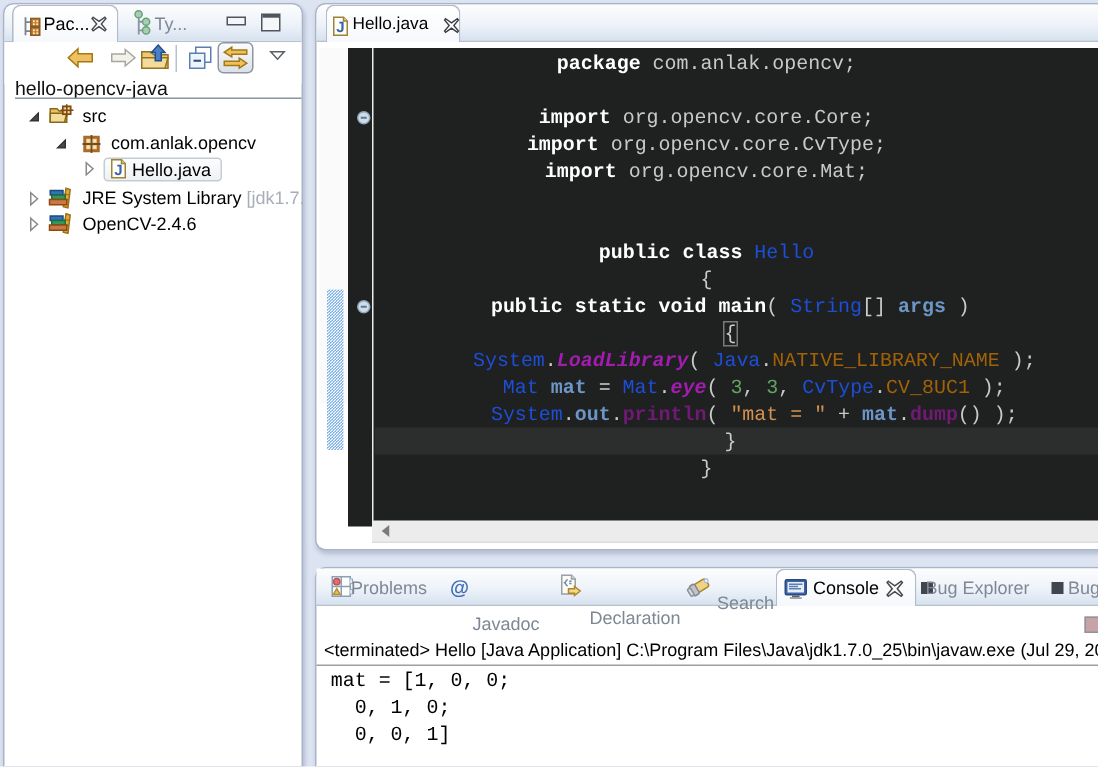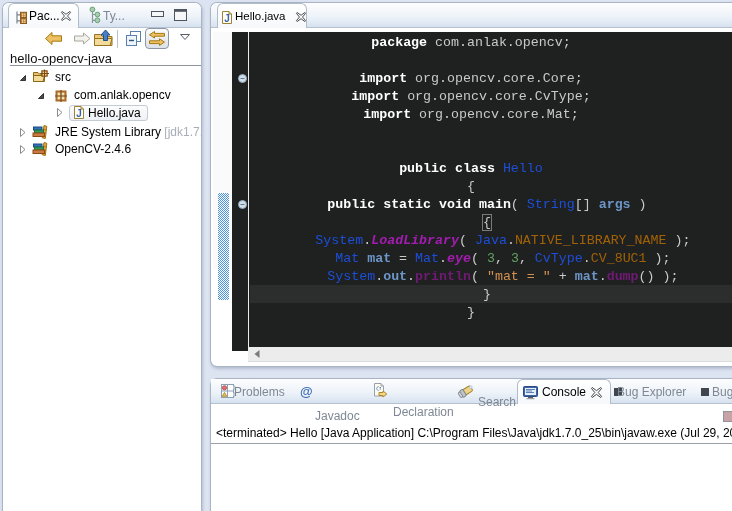--- a/index.html
+++ b/index.html
@@ -264,13 +264,16 @@
     <path d="M1.2 0.5 L5.5 3.6 L9.8 0.5 L10.6 1.4 L7.2 5.5 L10.6 9.6 L9.8 10.5 L5.5 7.4 L1.2 10.5 L0.4 9.6 L3.8 5.5 L0.4 1.4 Z" fill="none" stroke="#44484c" stroke-width="1"></path>
   </svg>
   <div style="position:absolute; left:403px; top:9px; width:8px; height:8px; background:#41454e;"></div>
   <div class="tabtxt graytxt" style="left:406px; top:6px;">Bug Explorer</div>
   <div style="position:absolute; left:490px; top:9px; width:8px; height:8px; background:#41454e;"></div>
   <div class="tabtxt graytxt" style="left:501px; top:6px;">Bug Exp</div>
 
   <div style="position:absolute; left:512px; top:32px; width:10px; height:11px; background:#c7a2a6; border:1px solid #8f949b;"></div>
   <div style="position:absolute; left:5px; top:47px; font-size:12px; color:#000; white-space:nowrap;">&lt;terminated&gt; Hello [Java Application] C:\Program Files\Java\jdk1.7.0_25\bin\javaw.exe (Jul 29, 20</div>
   <div style="position:absolute; left:0px; top:64px; width:522px; height:1px; background:#9aa0a6;"></div>
+  <pre style="position:absolute; left:9.5px; top:66px; font-family:'Liberation Mono',monospace; font-size:13.3px; line-height:18px; color:#000;">mat = [1, 0, 0;
+  0, 1, 0;
+  0, 0, 1]</pre>
 </div>
 
 </body></html>

